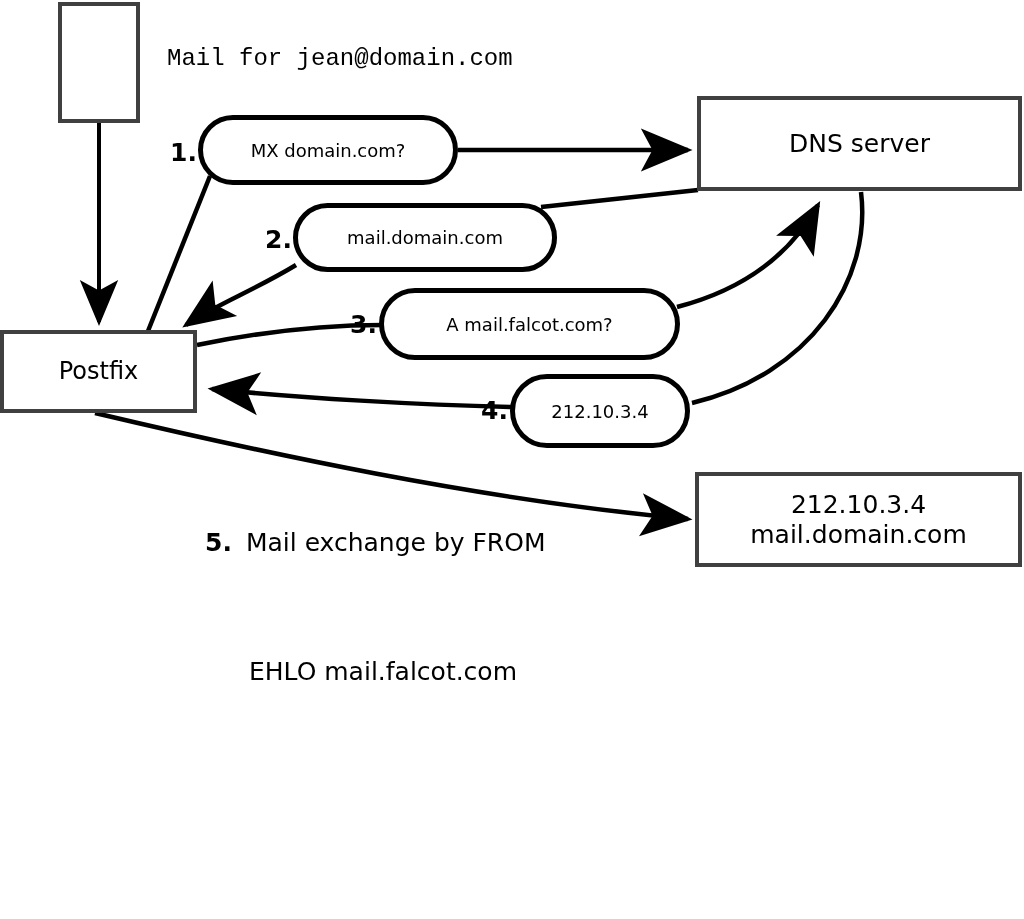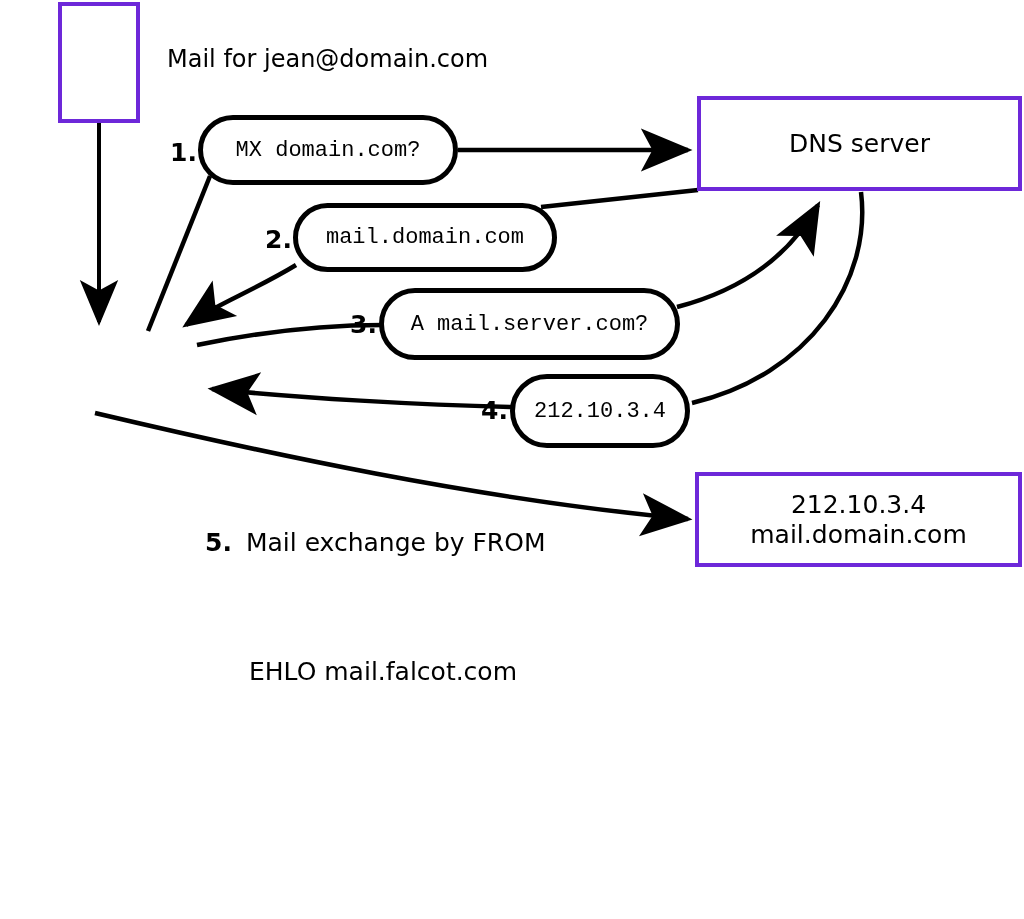--- a/index.html
+++ b/index.html
@@ -24,21 +24,21 @@
     top: 0;
     width: 1024px;
     height: 919px;
     pointer-events: none;
   }
 
   
   .node-box {
     position: absolute;
     box-sizing: border-box;
-    border: 4px solid #6d28d9;
+    border: 4px solid #404040;
     background: #ffffff;
     display: flex;
     flex-direction: column;
     align-items: center;
     justify-content: center;
     text-align: center;
     line-height: 1.18;
     font-size: 24px;
     z-index: 3;
   }
@@ -51,23 +51,22 @@
   
   .bubble {
     position: absolute;
     box-sizing: border-box;
     border: 5px solid #000000;
     background: #ffffff;
     display: flex;
     align-items: center;
     justify-content: center;
     white-space: nowrap;
-    font-size: 22px;
+    font-size: 18px;
     z-index: 5;
-    font-family: Liberation Mono, monospace;
   }
   #bubble-1 { left: 198px; top: 115px; width: 260px; height: 70px; border-radius: 35px; }
   #bubble-2 { left: 293px; top: 203px; width: 264px; height: 69px; border-radius: 35px; }
   #bubble-3 { left: 379px; top: 288px; width: 301px; height: 72px; border-radius: 36px; }
   #bubble-4 { left: 510px; top: 374px; width: 180px; height: 74px; border-radius: 37px; }
 
   
   .step-num {
     position: absolute;
     font-weight: bold;
@@ -81,20 +80,21 @@
   #step-4 { left: 481px; top: 396px; }
 
   
   #label-mail-for {
     position: absolute;
     left: 167px;
     top: 45px;
     font-size: 24px;
     white-space: nowrap;
     z-index: 4;
+    font-family: Liberation Mono, monospace;
   }
 
   
   #step5-row {
     position: absolute;
     left: 205px;
     top: 528px;
     display: flex;
     align-items: baseline;
     gap: 14px;
@@ -154,41 +154,44 @@
   </svg>
 
   <div class="node-box" id="node-client">
     <span class="node-line"></span>
   </div>
 
   <div class="node-box" id="node-dns">
     <span class="node-line">DNS server</span>
   </div>
 
+  <div class="node-box" id="node-postfix">
+    <span class="node-line">Postfix</span>
+  </div>
 
   <div class="node-box" id="node-mailsrv">
     <span class="node-line">212.10.3.4</span>
     <span class="node-line">mail.domain.com</span>
   </div>
 
   <div id="label-mail-for">Mail for jean@domain.com</div>
 
   <div class="step-num" id="step-1">1.</div>
   <div class="bubble" id="bubble-1">
     <span>MX domain.com?</span>
   </div>
 
   <div class="step-num" id="step-2">2.</div>
   <div class="bubble" id="bubble-2">
     <span>mail.domain.com</span>
   </div>
 
   <div class="step-num" id="step-3">3.</div>
   <div class="bubble" id="bubble-3">
-    <span>A mail.server.com?</span>
+    <span>A mail.falcot.com?</span>
   </div>
 
   <div class="step-num" id="step-4">4.</div>
   <div class="bubble" id="bubble-4">
     <span>212.10.3.4</span>
   </div>
 
   <div id="step5-row">
     <span id="step5-num">5.</span>
     <span id="step5-label">Mail exchange by FROM</span>

